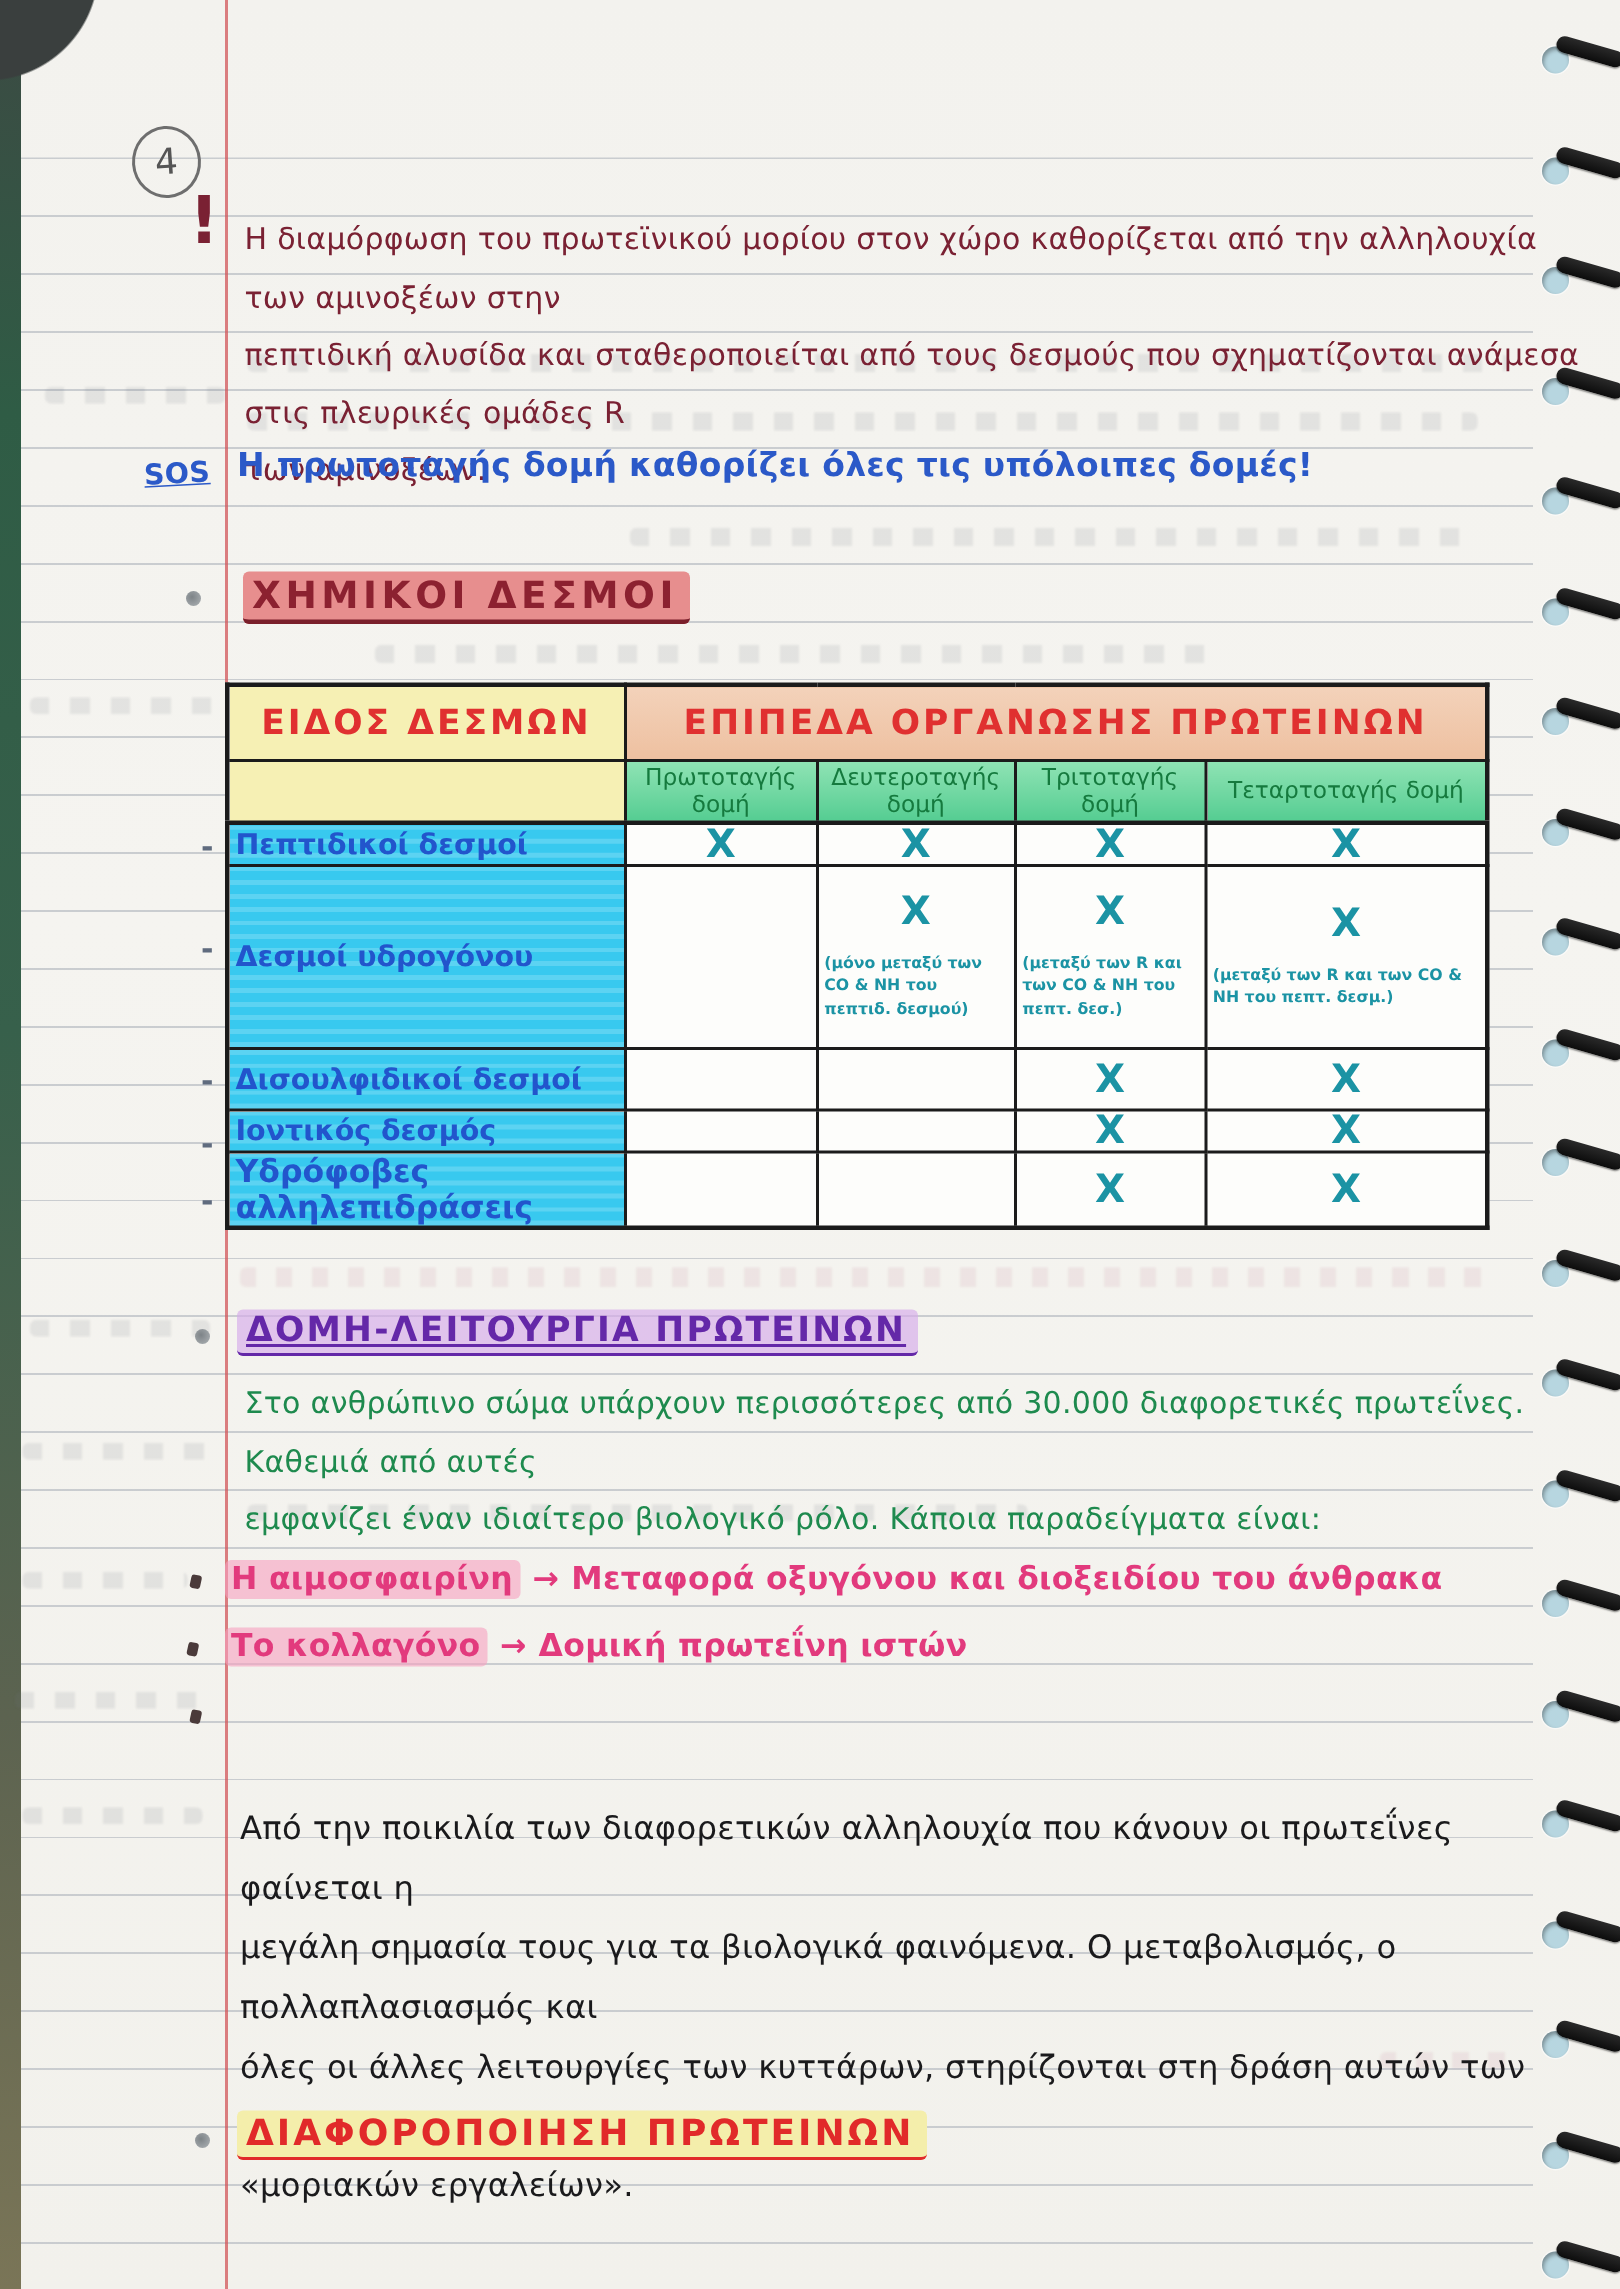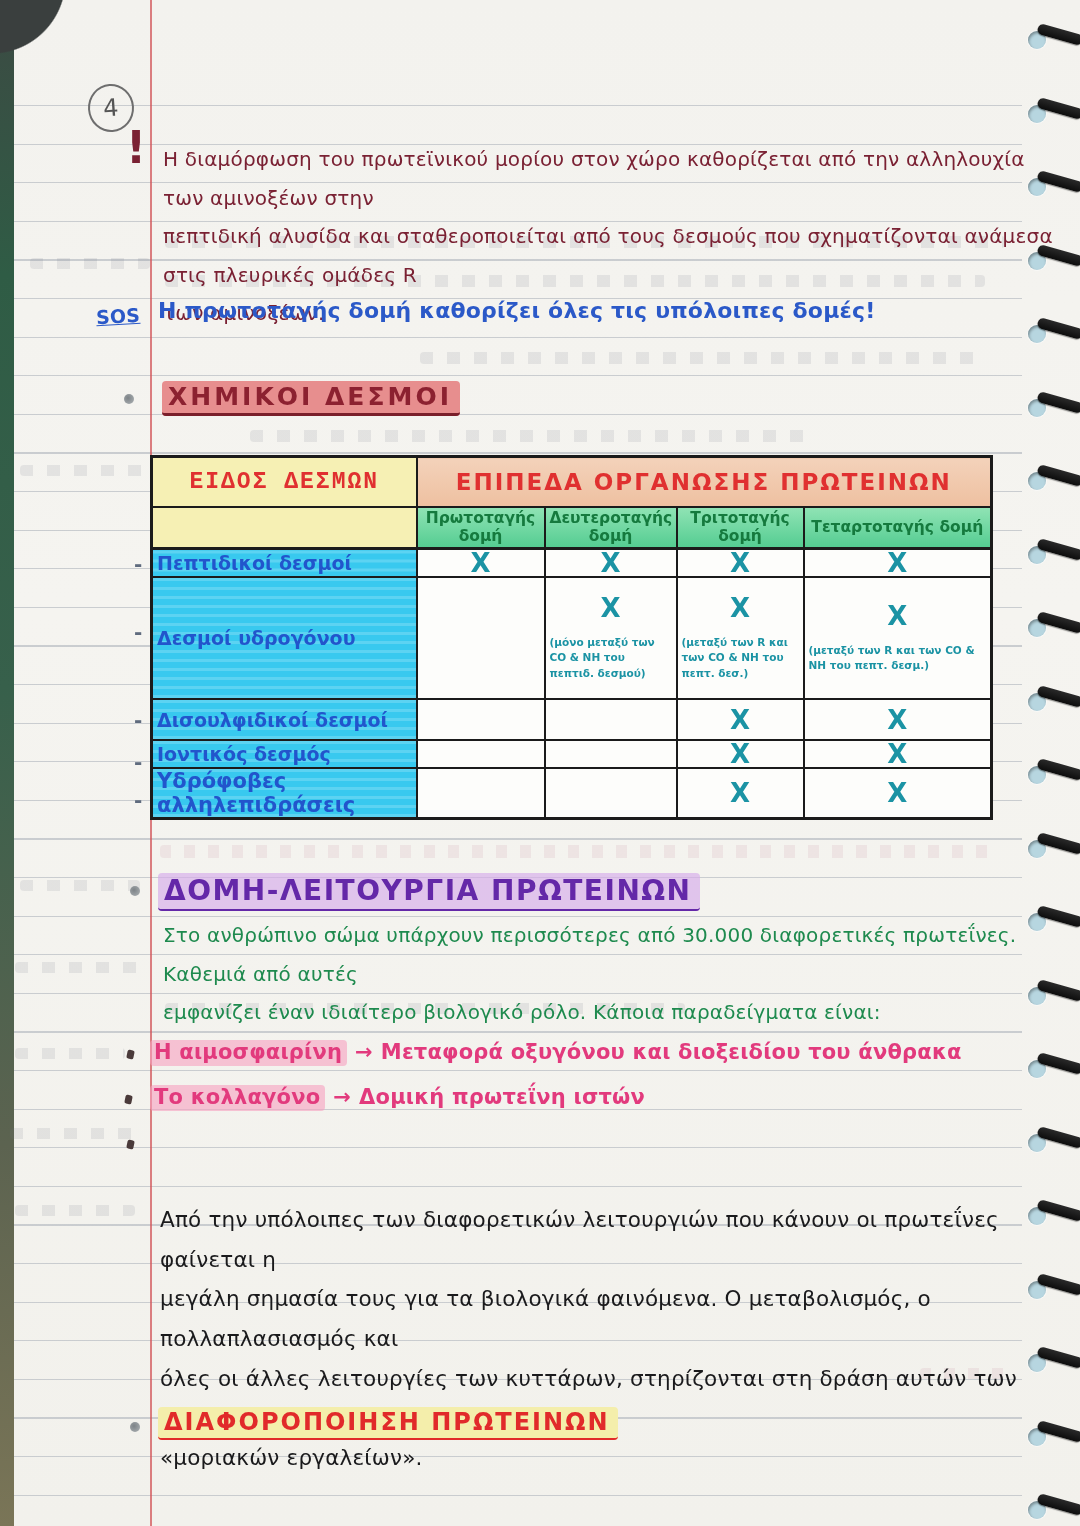--- a/index.html
+++ b/index.html
@@ -37,40 +37,40 @@
   .greenp{color:#1e8a4e;}
   .pinkp{color:#e23a7d;}
   .blackp{color:#1a1a1c;}
   .para{line-height:38.6px;font-size:20px;font-weight:500;}
   .pagenum{border:2.5px solid #6e6e6e;border-radius:50%;width:42px;height:44px;
     display:flex;align-items:center;justify-content:center;color:#555;font-size:24px;transform:rotate(-4deg);}
   .bang{font-size:44px;font-weight:bold;}
   .hl{padding:1px 8px 2px 6px;border-radius:4px;}
   .title1{font-size:25px;font-weight:bold;letter-spacing:3px;color:#8c2130;
     background:rgba(228,116,118,.8);border-bottom:3px solid #7a1f2b;}
-  .title2{font-size:28px;font-weight:bold;letter-spacing:1.5px;color:#6428a8;
-    background:rgba(214,170,234,.65);border-bottom:2.5px solid #6428a8;}
+  .title2{font-size:23px;font-weight:bold;letter-spacing:1.5px;color:#6428a8;
+    background:rgba(214,170,234,.65);border-bottom:2.5px solid #6428a8;text-decoration:underline;}
   .title3{font-size:24px;font-weight:bold;letter-spacing:2px;color:#e12a2a;
     background:#f4eeab;border-bottom:2.5px solid #e12a2a;}
   .sos-lbl{font-size:19px;font-weight:bold;text-decoration:underline;transform:rotate(-3deg);display:inline-block;}
   .bullet{position:absolute;width:10px;height:10px;border-radius:50%;
     background:radial-gradient(circle at 40% 40%, #7d8387, #aeb3b6);}
   .sq-bullet{position:absolute;width:7px;height:9px;background:#4a3a3a;border-radius:2px;transform:rotate(12deg);}
   .dash{position:absolute;color:#5f6b7e;font-size:20px;font-weight:bold;}
   
   table.bonds{position:absolute;left:150px;top:455px;border-collapse:collapse;table-layout:fixed;
     width:840px;border:3px solid #1b1b1b;background:#fdfdfb;}
   table.bonds td{border:2px solid #1b1b1b;padding:0 4px;vertical-align:middle;overflow:hidden;}
-  td.c-yellow{background:#f6f0b4;font-family:Liberation Mono, monospace;}
+  td.c-yellow{background:#f6f0b4;}
   td.c-salmon{background:linear-gradient(180deg,#f3d2ba,#eec0a0);}
   td.c-green{background:linear-gradient(180deg,#8fe3b4,#55cd92);}
   td.c-cyan{background:
     repeating-linear-gradient(180deg, rgba(255,255,255,.18) 0 3px, transparent 3px 9px), #38c9ef;}
   .hdr-main{color:#e03030;font-weight:bold;font-size:23px;letter-spacing:2px;text-align:center;}
-  .sub-hdr{color:#157a3e;font-weight:bold;font-size:15.5px;text-align:center;letter-spacing:0;}
+  .sub-hdr{color:#157a3e;font-weight:normal;font-size:15.5px;text-align:center;letter-spacing:0;}
   td.lbl{color:#2255cc;font-weight:bold;font-size:19px;}
   .xmark{color:#1b93a4;font-size:26px;font-weight:bold;display:block;text-align:center;line-height:1;}
   .note{color:#1b93a4;font-size:10.5px;line-height:1.45;font-weight:bold;text-align:left;margin-top:14px;}
   td.hydro{vertical-align:top;padding-top:6px;}
   .arrow{margin:0 8px;font-weight:bold;}
   .term-hl{background:rgba(246,160,192,.6);padding:0 5px 2px 4px;border-radius:4px;}
 </style>
 </head>
 <body>
 
@@ -236,21 +236,21 @@
   <div class="hw pinkp" style="left:150px;top:1040px;font-size:21px;font-weight:600">
     <span class="term-hl">Η αιμοσφαιρίνη</span><span class="arrow">→</span><span>Μεταφορά οξυγόνου και διοξειδίου του άνθρακα</span>
   </div>
   <div class="sq-bullet" style="left:125px;top:1095px"></div>
   <div class="hw pinkp" style="left:150px;top:1085px;font-size:21px;font-weight:600">
     <span class="term-hl">Το κολλαγόνο</span><span class="arrow">→</span><span>Δομική πρωτεΐνη ιστών</span>
   </div>
   <div class="sq-bullet" style="left:127px;top:1140px"></div>
 
   <div class="hw blackp" style="left:160px;top:1200px;width:890px;font-size:21.5px;line-height:39.7px">
-    <div>Από την υπόλοιπες των διαφορετικών λειτουργιών που κάνουν οι πρωτεΐνες φαίνεται η</div>
+    <div>Από την ποικιλία των διαφορετικών αλληλουχία που κάνουν οι πρωτεΐνες φαίνεται η</div>
     <div>μεγάλη σημασία τους για τα βιολογικά φαινόμενα. Ο μεταβολισμός, ο πολλαπλασιασμός και</div>
     <div>όλες οι άλλες λειτουργίες των κυττάρων, στηρίζονται στη δράση αυτών των εκπληκτικών</div>
     <div>«μοριακών εργαλείων».</div>
   </div>
 
   <div class="bullet" style="left:130px;top:1422px"></div>
   <div class="hw" style="left:158px;top:1408px">
     <span class="hl title3">ΔΙΑΦΟΡΟΠΟΙΗΣΗ ΠΡΩΤΕΙΝΩΝ</span>
   </div>
 

